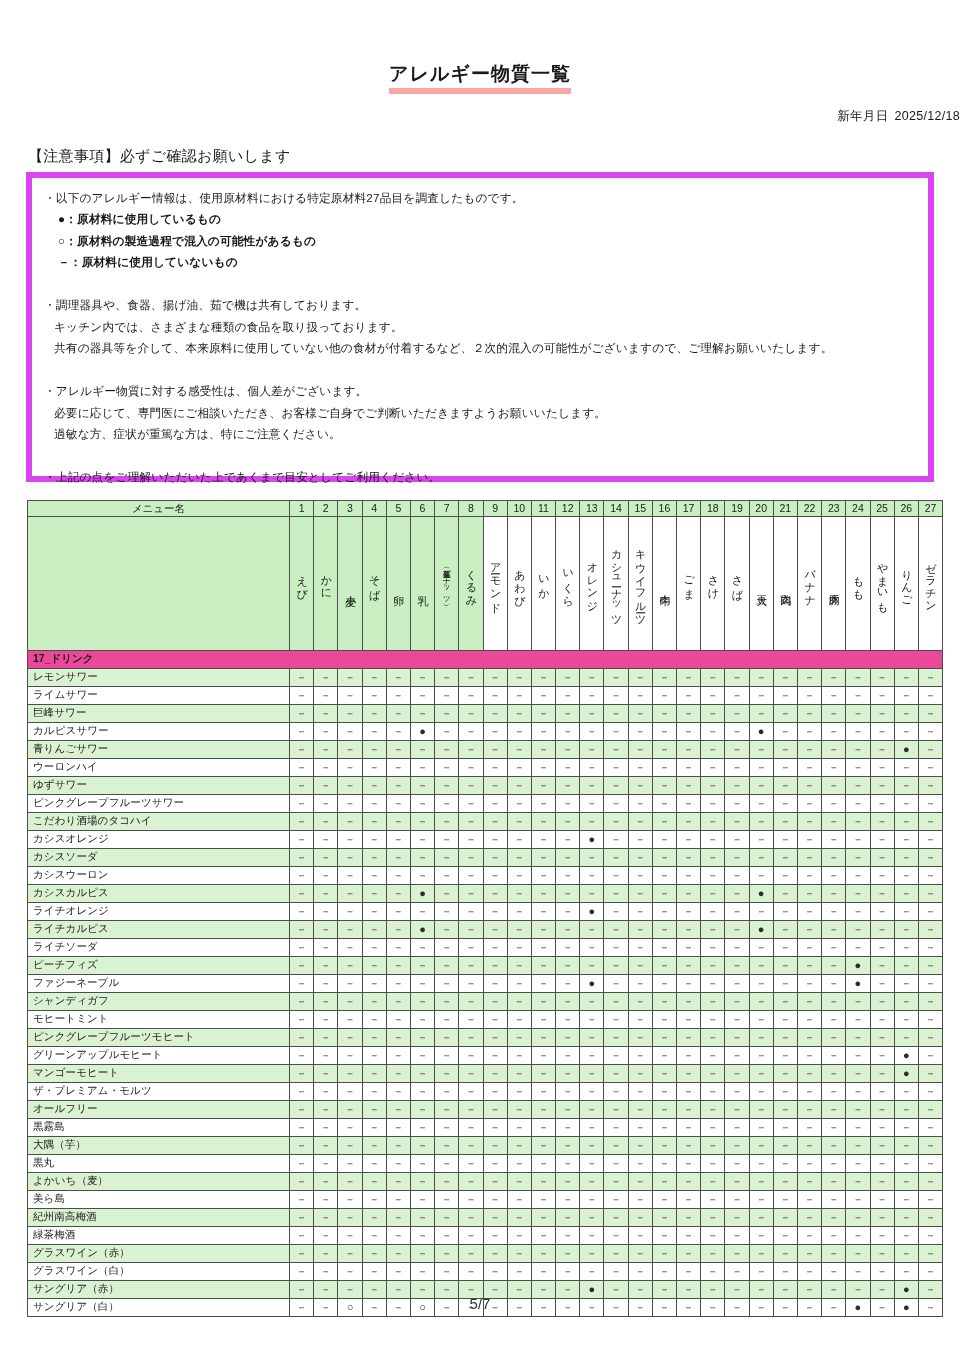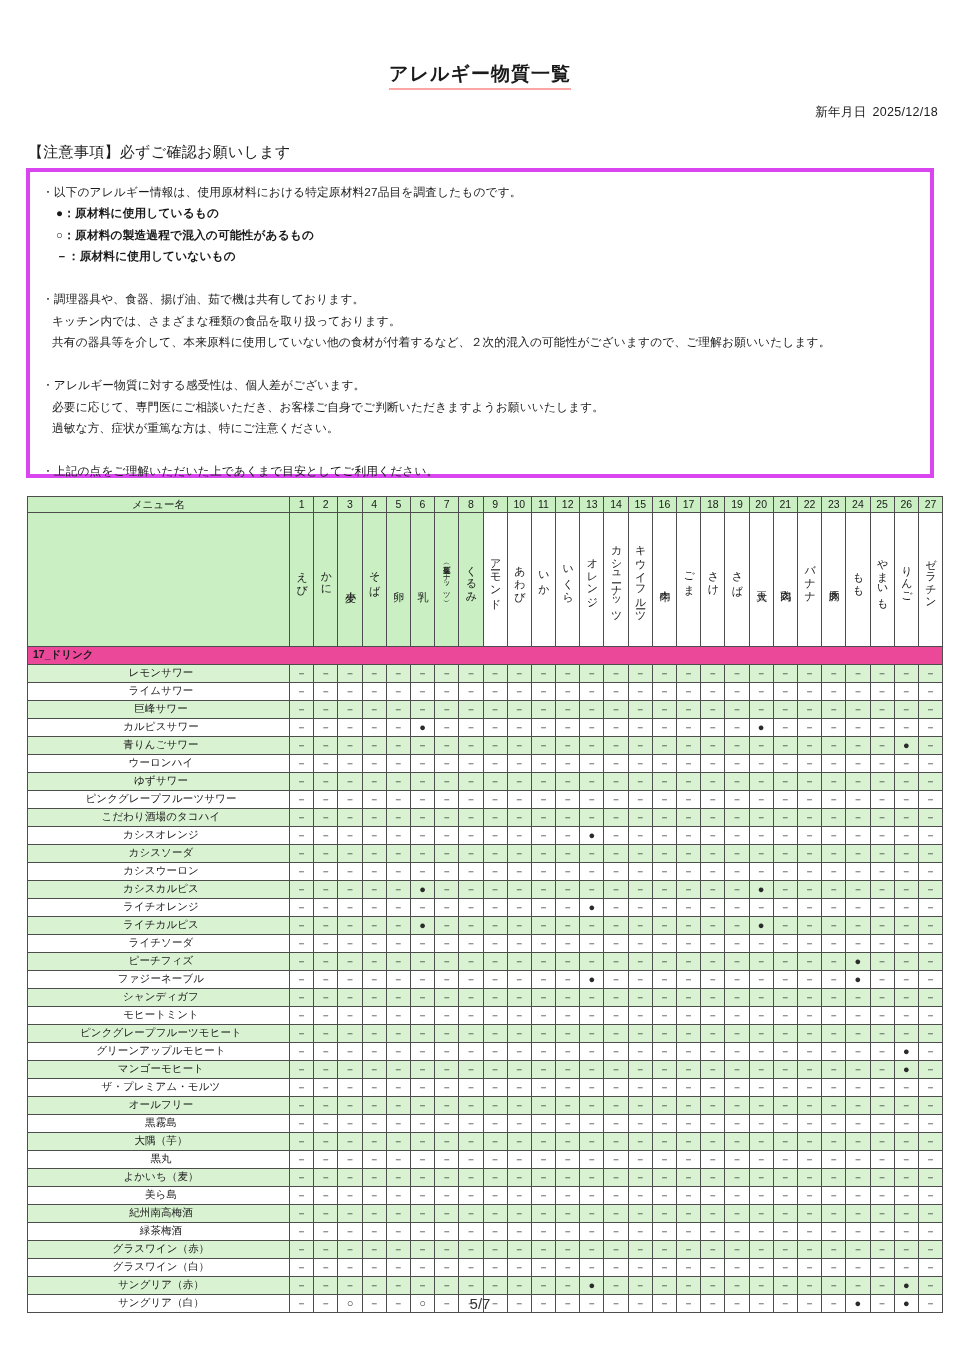--- a/index.html
+++ b/index.html
@@ -20,44 +20,43 @@
   
   .doc-title-wrap {
     text-align: center;
     padding-top: 62px;
   }
   .doc-title {
     display: inline-block;
     font-size: 19px;
     font-weight: bold;
     letter-spacing: 1px;
-    border-bottom: 2px solid #fca5a5;
+    border-bottom: 6px solid #fca5a5;
     padding-bottom: 2px;
     line-height: 1.25;
   }
 
   .doc-date {
     text-align: right;
-    padding-right: 22px;
     margin-top: 14px;
     font-size: 12.5px;
     letter-spacing: 0.3px;
   }
   .doc-date .date-label { margin-right: 6px; }
 
   
   .notice-heading {
     margin: 22px 0 6px 28px;
     font-size: 15px;
     font-weight: normal;
     letter-spacing: 0.3px;
   }
   .notice-box {
     margin: 0 26px 0 26px;
-    border: 4px solid #d946ef;
+    border: 6px solid #d946ef;
     padding: 9px 12px 10px 12px;
     box-sizing: border-box;
     height: 310px;
   }
   .notice-line {
     font-size: 11.7px;
     line-height: 21.5px;
     white-space: pre;
     letter-spacing: 0.15px;
   }
@@ -130,21 +129,21 @@
     text-align: left;
     font-weight: bold;
     font-size: 10.5px;
     padding-left: 5px;
     height: 17px;
   }
 
   
   tr.data td { height: 16px; }
   tr.data td.name {
-    text-align: center;
+    text-align: left;
     padding-left: 5px;
     font-size: 10.5px;
     letter-spacing: 0.1px;
     white-space: nowrap;
     overflow: hidden;
   }
   tr.data.shade td { background: #d9f2d2; }
   tr.data.plain td { background: #ffffff; }
   tr.data td.mark {
     font-size: 10px;

